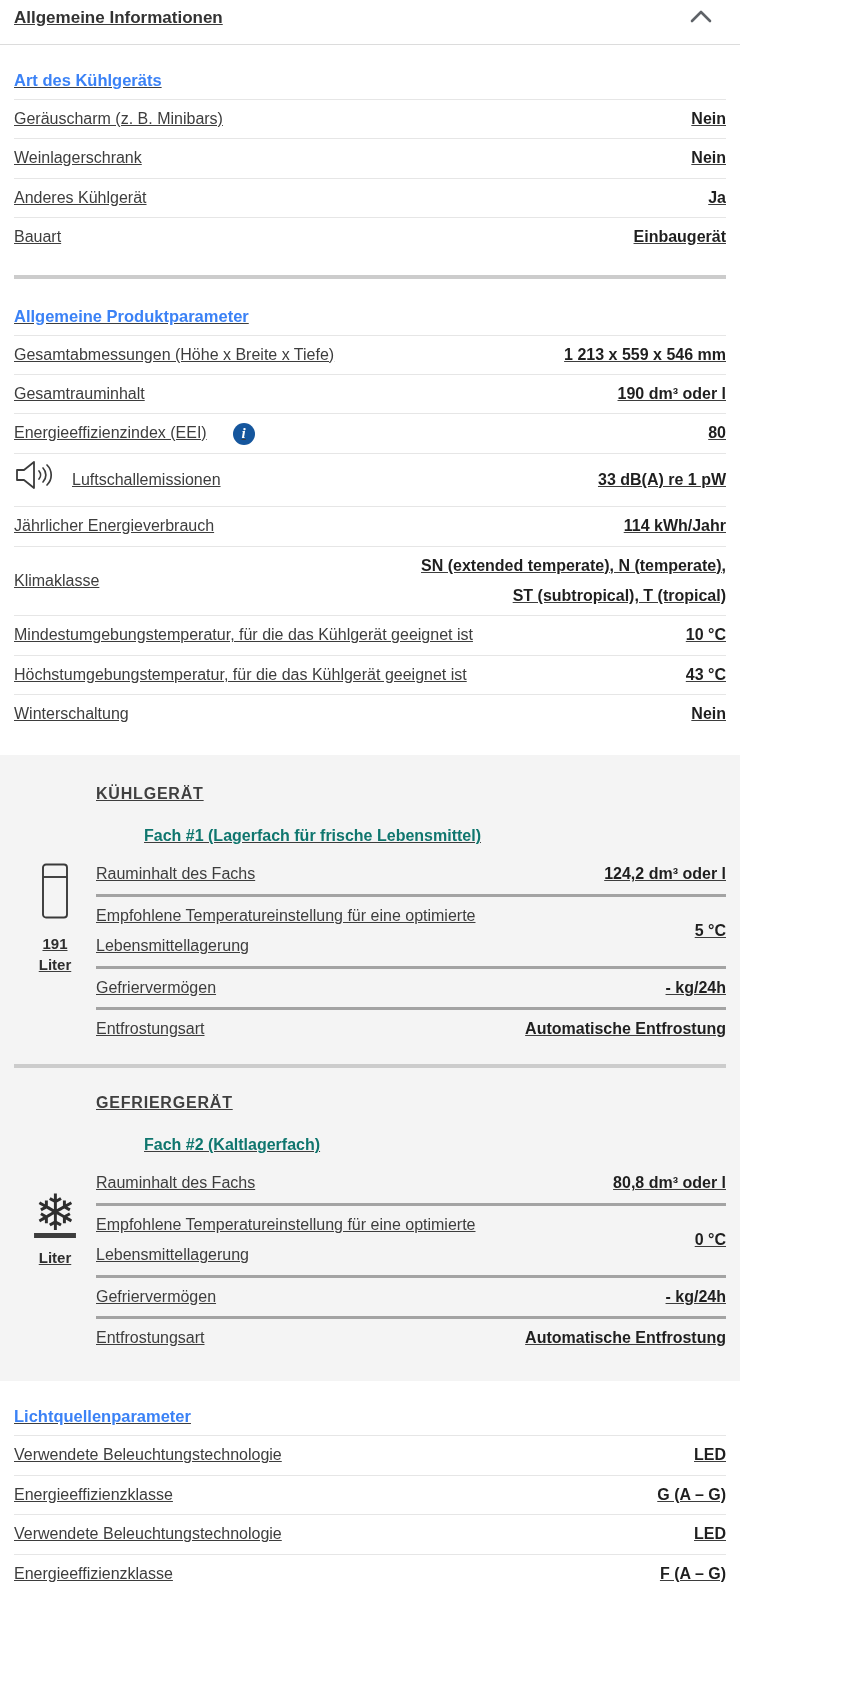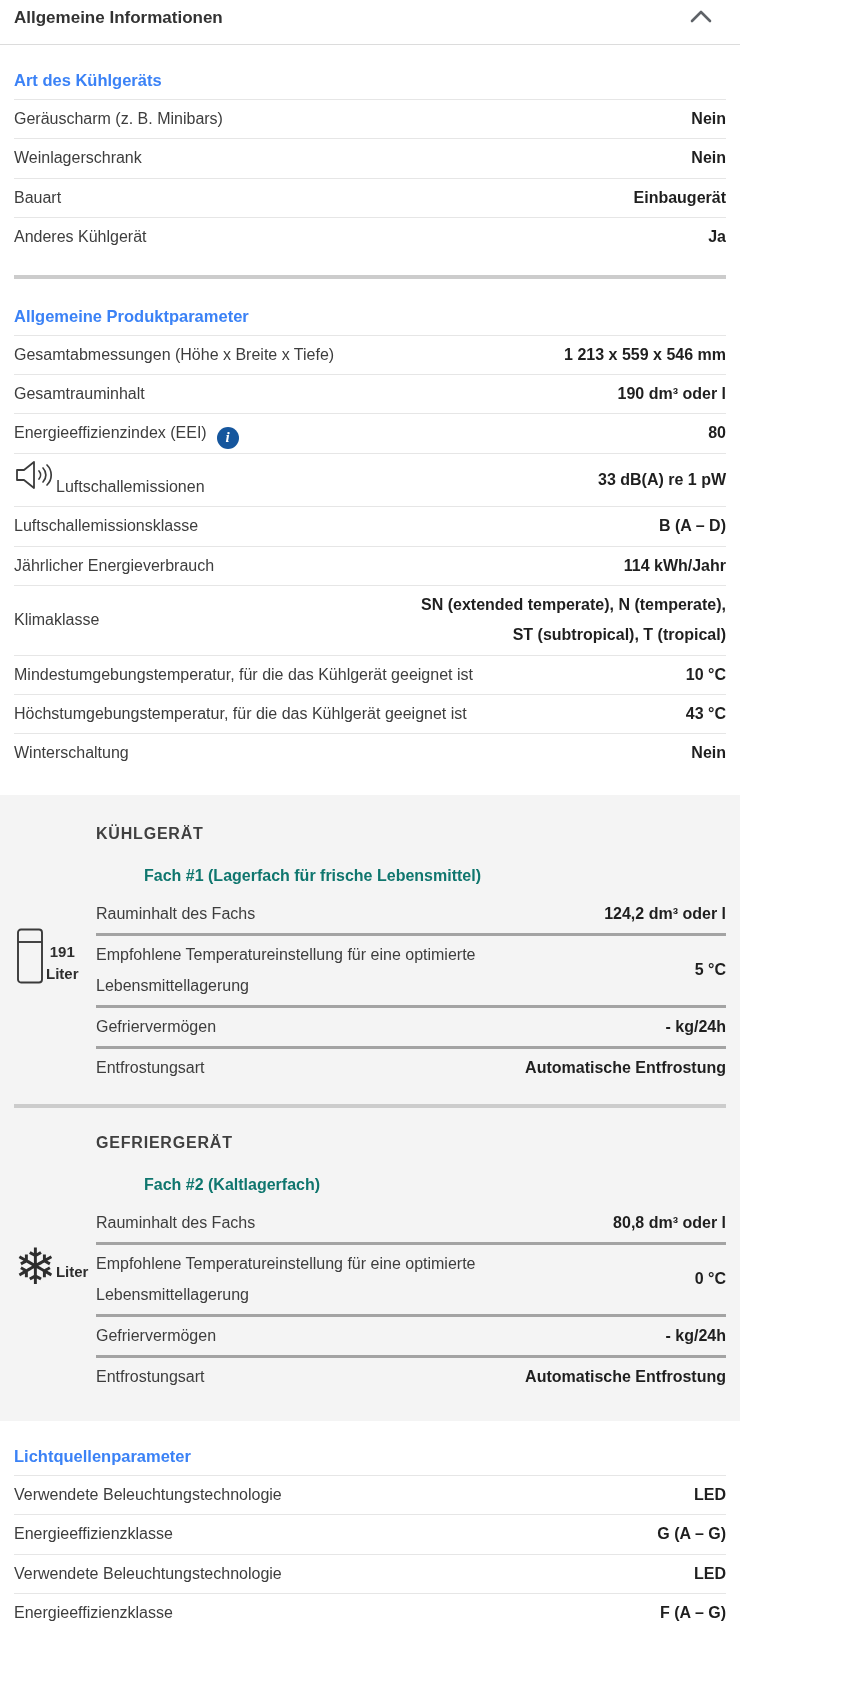--- a/index.html
+++ b/index.html
@@ -1,21 +1,21 @@
 <!DOCTYPE html>
 <html lang="de"><head>
 <meta charset="utf-8">
 <style>
   html,body{margin:0;padding:0;}
   body{
     width:868px;height:1694px;overflow:hidden;background:#fff;
     font-family:"Liberation Sans","DejaVu Sans",sans-serif;
     color:#3d3d3d;-webkit-font-smoothing:antialiased;
   }
-  .page{width:740px;}
+  .page{width:740px;text-decoration:underline;}
   
   .hdr{
     display:flex;justify-content:space-between;align-items:flex-start;
     padding:8px 26px 16px 14px;border-bottom:1px solid #dcdcdc;
   }
   .hdr-title{font-size:17px;font-weight:bold;color:#333;}
   .chevron-btn{background:none;border:none;padding:2px;cursor:pointer;line-height:0;}
   
   .pad{padding:0 14px;}
   .sec-heading{
@@ -24,35 +24,35 @@
   }
   .rows .row{
     display:flex;justify-content:space-between;align-items:center;gap:30px;
     padding:4px 0;min-height:30px;line-height:1.9;
     border-bottom:1px solid #e6e6e6;
   }
   .rows .row:last-child{border-bottom:none;}
   .row .label{font-size:16px;color:#3d3d3d;max-width:460px;}
   .row .value{font-size:16px;font-weight:bold;color:#1f1f1f;text-align:right;flex:1;}
   .value.klima{max-width:310px;flex:none;margin-left:auto;}
-  .label-with-icon{display:flex;align-items:flex-end;gap:0;}
+  .label-with-icon{display:flex;align-items:center;gap:16px;}
   
   .divider-thick{height:4px;background:#cccccc;margin:18px 0 2px;}
   
   .info-badge{
     display:inline-flex;align-items:center;justify-content:center;
     width:22px;height:22px;border-radius:50%;background:#15569d;
     color:#fff;font-family:"Liberation Serif","DejaVu Serif",serif;
     font-size:15px;font-weight:bold;font-style:italic;
     margin-left:10px;vertical-align:middle;cursor:pointer;flex:none;
   }
   
   .panel{background:#f4f4f4;margin-top:22px;padding:20px 14px 24px;}
   .card{display:flex;}
-  .icon-col{width:82px;flex:none;display:flex;flex-direction:row;align-items:center;padding-top:14px;}
+  .icon-col{width:82px;flex:none;display:flex;flex-direction:column;align-items:center;padding-top:14px;justify-content:center;}
   .capacity{font-size:15px;font-weight:bold;color:#2e2e2e;text-align:center;line-height:1.45;margin-top:9px;}
   .content-col{flex:1;min-width:0;}
   .type-heading{font-size:16px;font-weight:bold;letter-spacing:0.8px;color:#404040;padding:10px 0 16px;}
   .fach-heading{font-size:16px;font-weight:bold;color:#0f766e;padding:8px 0 10px;margin-left:48px;}
   .card .rows .row{border-bottom:3px solid #a3a3a3;}
   .card .rows .row:last-child{border-bottom:none;}
   .card .row .label{max-width:380px;}
   .panel .divider-thick{margin:16px 0;}
   .snowflake-glyph{font-size:50px;line-height:1;color:#2e2e2e;font-family:"DejaVu Sans",sans-serif;}
   
@@ -79,26 +79,26 @@
     <div class="rows">
       <div class="row">
         <span class="label">Geräuscharm (z. B. Minibars)</span>
         <span class="value">Nein</span>
       </div>
       <div class="row">
         <span class="label">Weinlagerschrank</span>
         <span class="value">Nein</span>
       </div>
       <div class="row">
+        <span class="label">Anderes Kühlgerät</span>
+        <span class="value">Ja</span>
+      </div>
+      <div class="row">
         <span class="label">Bauart</span>
         <span class="value">Einbaugerät</span>
-      </div>
-      <div class="row">
-        <span class="label">Anderes Kühlgerät</span>
-        <span class="value">Ja</span>
       </div>
     </div>
     <div class="divider-thick"></div>
   </div>
 
   <div class="pad">
     <div class="sec-heading">Allgemeine Produktparameter</div>
     <div class="rows">
       <div class="row">
         <span class="label">Gesamtabmessungen (Höhe x Breite x Tiefe)</span>
@@ -123,24 +123,20 @@
               <path d="M25 13 a6 6 0 0 1 0 8" fill="none" stroke="#3c3c3c" stroke-width="1.7" stroke-linecap="round"></path>
               <path d="M29 10 a10 10 0 0 1 0 14" fill="none" stroke="#3c3c3c" stroke-width="1.7" stroke-linecap="round"></path>
               <path d="M33 7 a14 14 0 0 1 0 20" fill="none" stroke="#3c3c3c" stroke-width="1.7" stroke-linecap="round"></path>
             </svg>
           </span>
           <span>Luftschallemissionen</span>
         </span>
         <span class="value">33 dB(A) re 1 pW</span>
       </div>
       <div class="row">
-        <span class="label">Luftschallemissionsklasse</span>
-        <span class="value">B (A – D)</span>
-      </div>
-      <div class="row">
         <span class="label">Jährlicher Energieverbrauch</span>
         <span class="value">114 kWh/Jahr</span>
       </div>
       <div class="row">
         <span class="label">Klimaklasse</span>
         <span class="value klima">SN (extended temperate), N (temperate), ST (subtropical), T (tropical)</span>
       </div>
       <div class="row">
         <span class="label">Mindestumgebungstemperatur, für die das Kühlgerät geeignet ist</span>
         <span class="value">10 °C</span>

